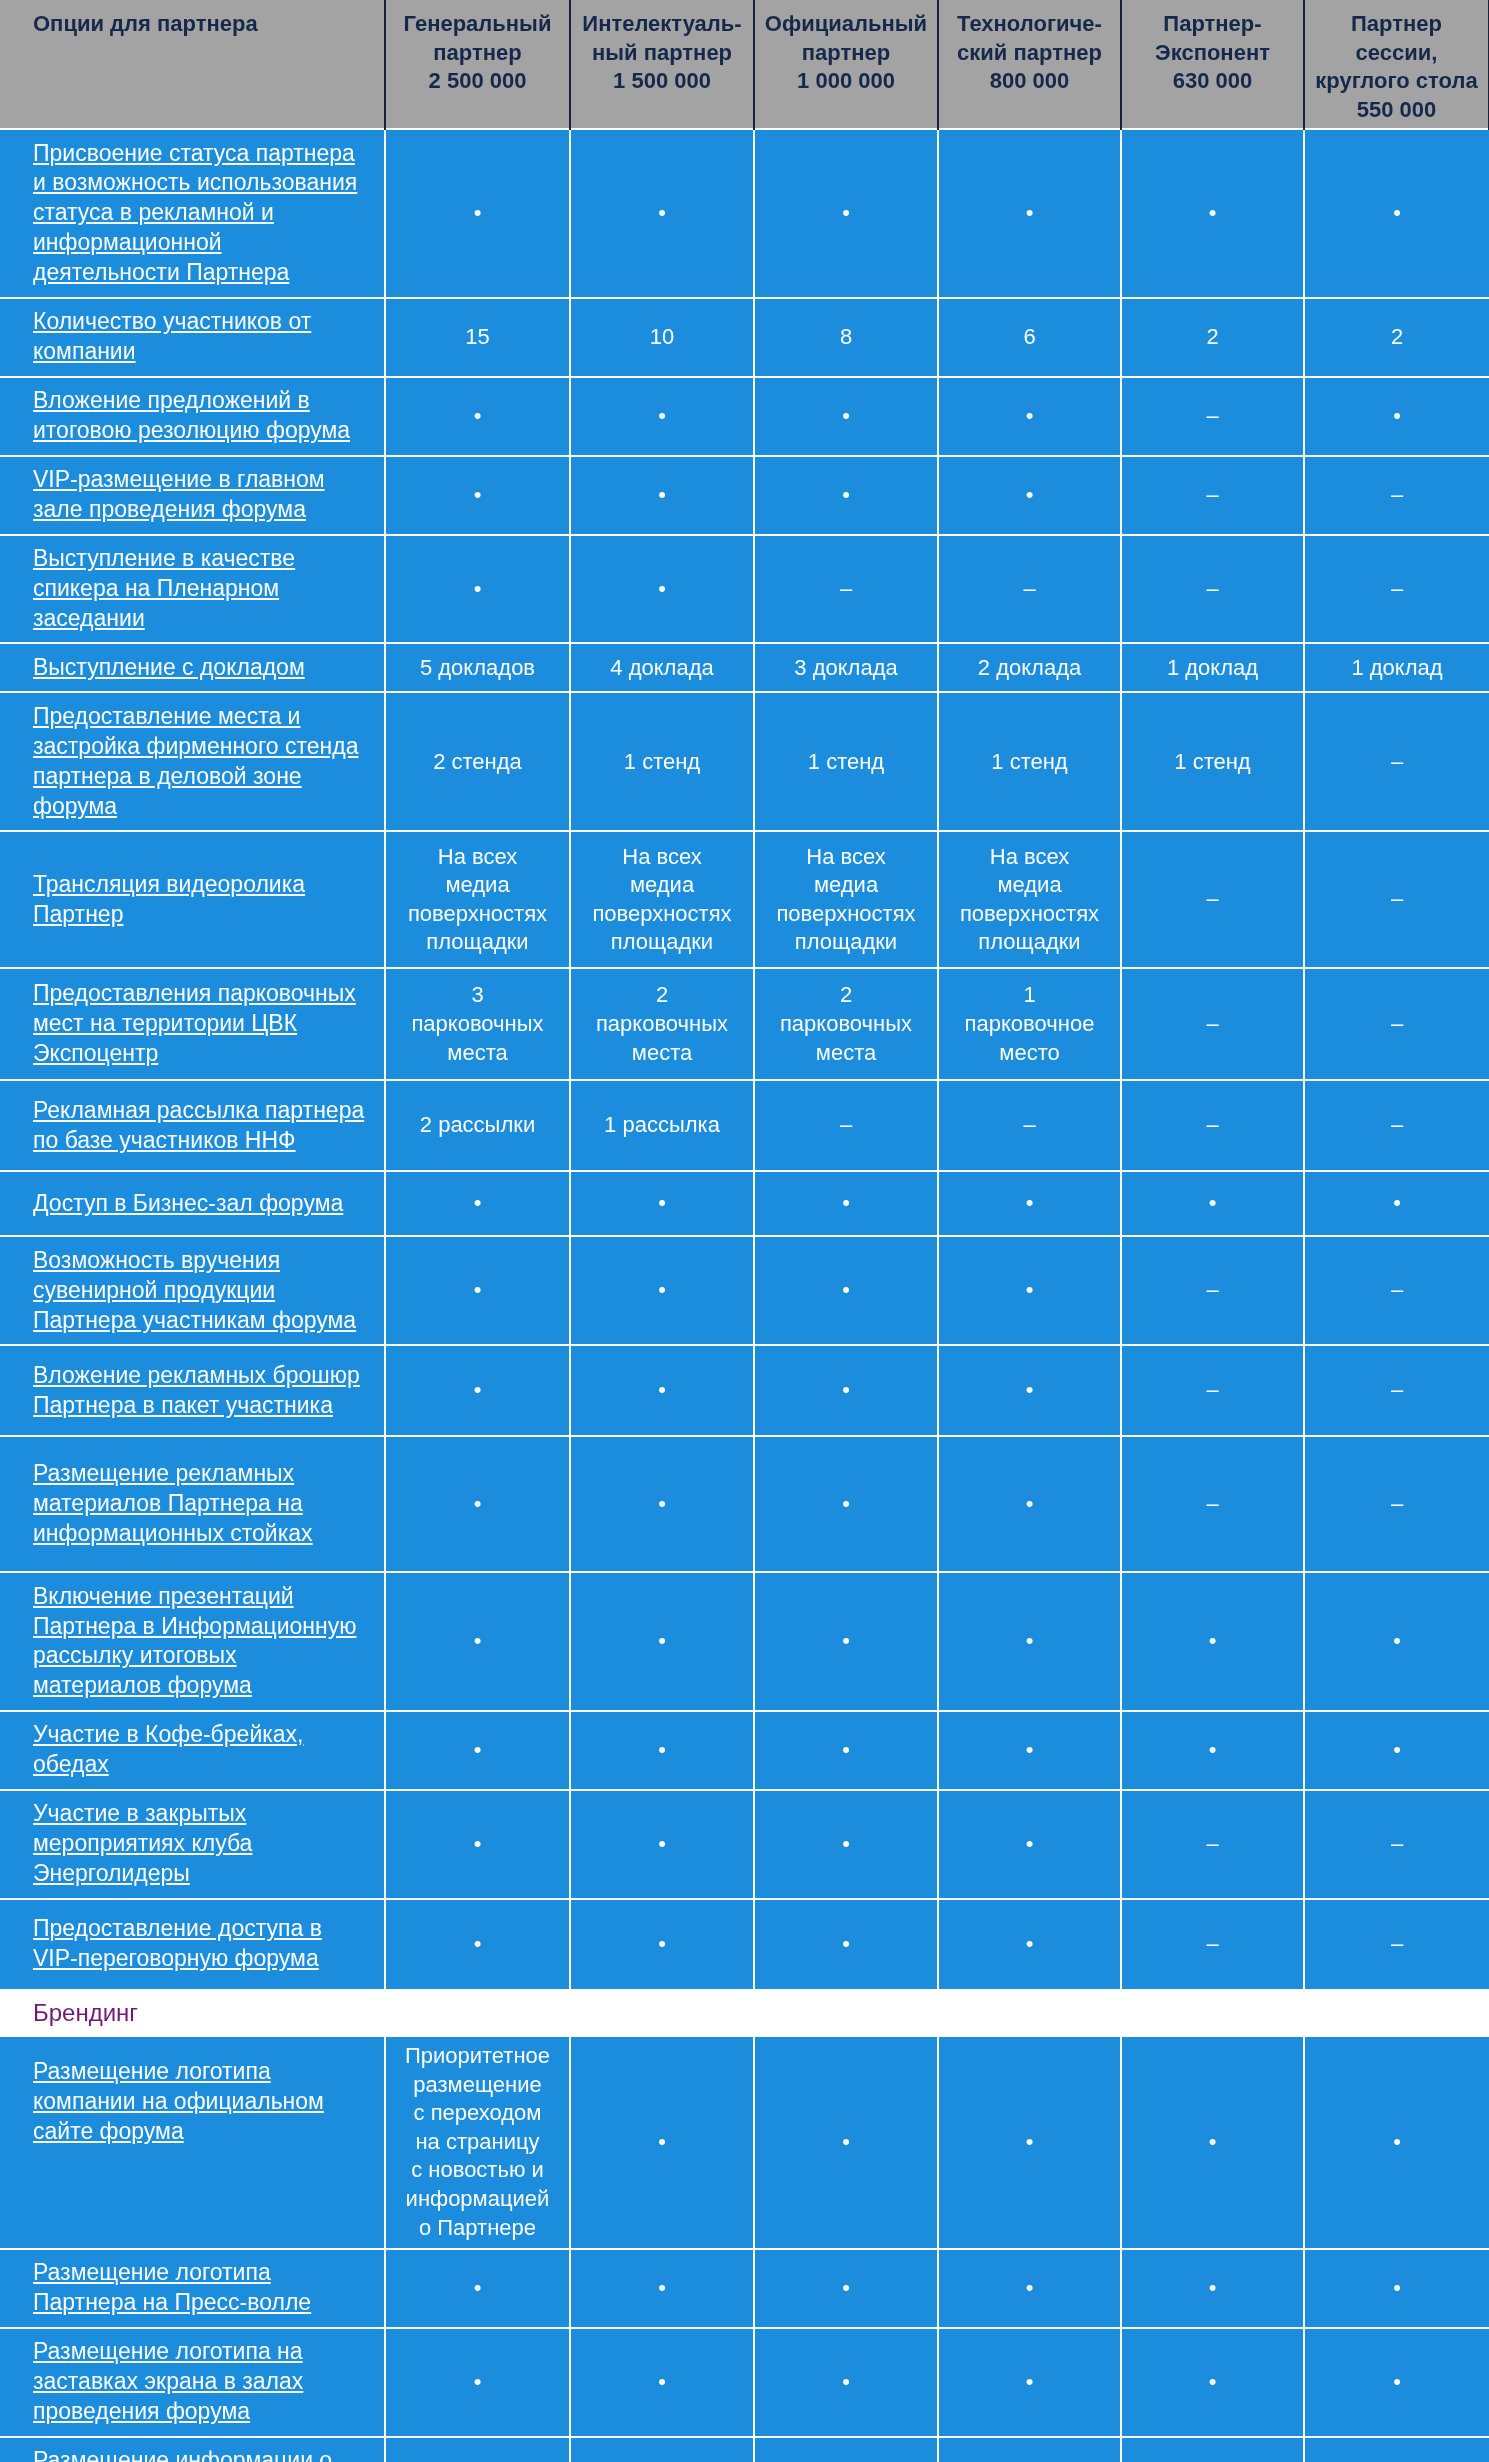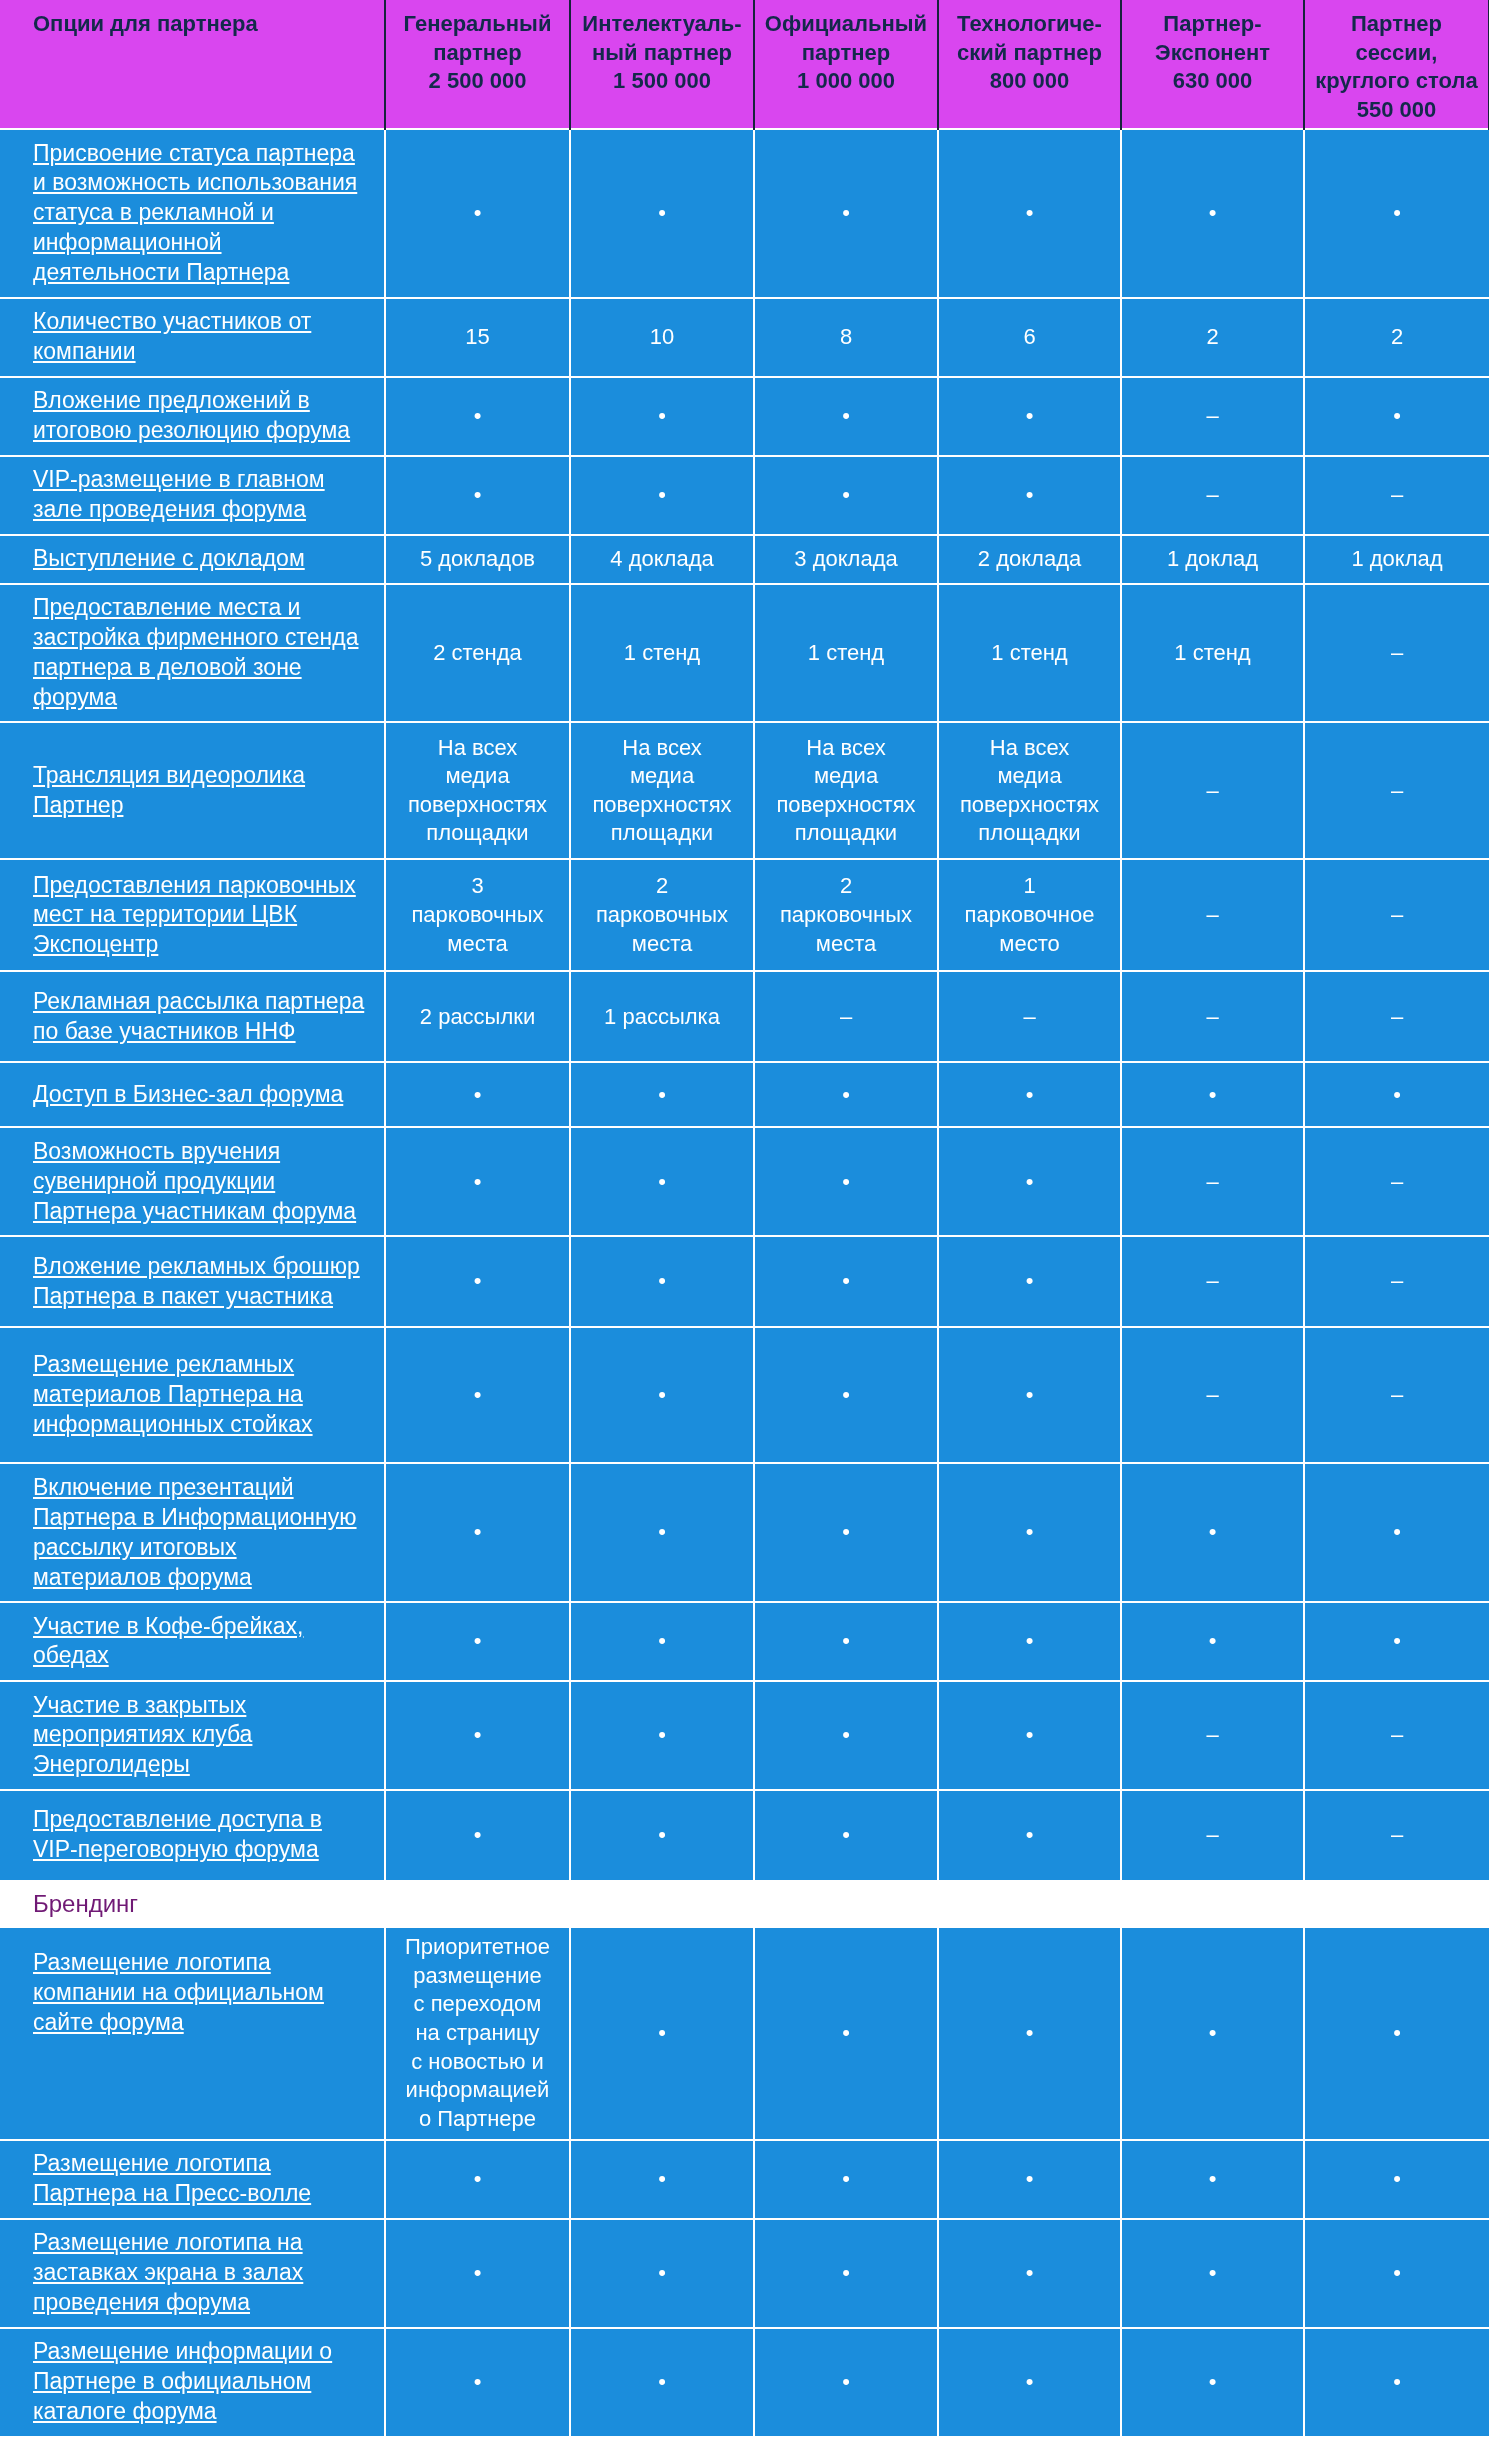--- a/index.html
+++ b/index.html
@@ -1,19 +1,19 @@
 <!DOCTYPE html>
 <html style="font-size:13.7px"><head>
 <meta charset="utf-8">
 <style>
   html, body { margin: 0; padding: 0; background: #ffffff; }
   body { width: 1489px; font-family: "Liberation Sans", sans-serif; }
   table { width: 1489px; border-collapse: collapse; table-layout: fixed; }
   
-  th { background: #d946ef; color: #14294b; font-weight: bold; font-size: 22px;
+  th { background: #a3a3a3; color: #14294b; font-weight: bold; font-size: 22px;
        line-height: 1.3; vertical-align: top; padding: 10.3px 5.1px 0 5.1px;
        text-align: center; white-space: pre-line; border-left: 2.6px solid #17233c; }
   th.opt { text-align: left; padding-left: 33px; border-left: 0; }
   th:last-child { border-right: 2.6px solid #17233c; }
   
   td { background: #1b8ddc; color: #ffffff; border: 2.6px solid #ffffff;
        font-size: 22px; line-height: 1.3; }
   td:first-child { border-left: 0; }
   td:last-child { border-right: 0; }
   td.label { font-size: 23px; text-align: left; vertical-align: middle;
@@ -90,20 +90,29 @@
   </tr>
   <tr style="height:70px">
     <td class="label">VIP-размещение в главном зале проведения форума</td>
     <td class="val">•</td>
     <td class="val">•</td>
     <td class="val">•</td>
     <td class="val">•</td>
     <td class="val">–</td>
     <td class="val">–</td>
   </tr>
+  <tr style="height:101px">
+    <td class="label">Выступление в качестве спикера на Пленарном заседании</td>
+    <td class="val">•</td>
+    <td class="val">•</td>
+    <td class="val">–</td>
+    <td class="val">–</td>
+    <td class="val">–</td>
+    <td class="val">–</td>
+  </tr>
   <tr style="height:48px">
     <td class="label">Выступление с докладом</td>
     <td class="val">5 докладов</td>
     <td class="val">4 доклада</td>
     <td class="val">3 доклада</td>
     <td class="val">2 доклада</td>
     <td class="val">1 доклад</td>
     <td class="val">1 доклад</td>
   </tr>
   <tr style="height:133px">

